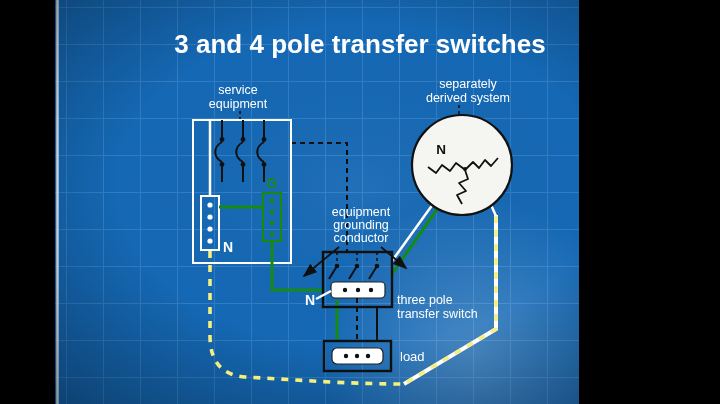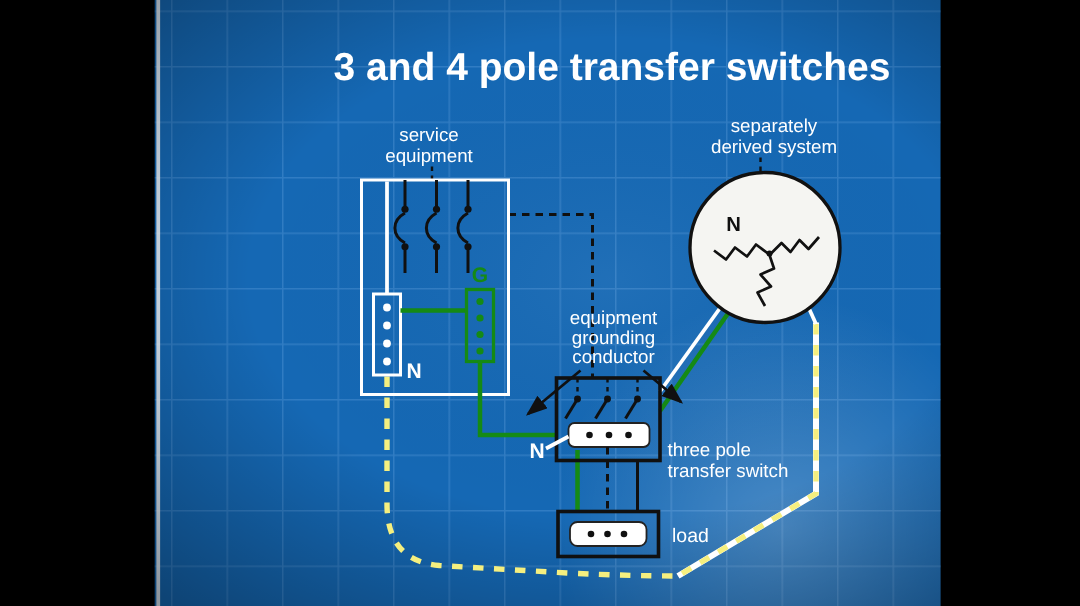--- a/index.html
+++ b/index.html
@@ -1,16 +1,16 @@
 <!DOCTYPE html>
 <html style="--letterbox: #000000; --background: #1568b4; --grid: #4b8fd1; --wire-white: #ffffff; --wire-black: #101010; --ground-green: #158a15; --neutral-yellow: #f5ef7f; --generator-fill: #f5f5f2; --title-color: #ffffff;"><head>
 <meta charset="utf-8">
 <style>
   html,body { margin:0; padding:0; background:#000; }
-  .stage { width:579px; height:404px; position:relative; overflow:hidden;margin-left:48px; }
+  .stage { width:579px; height:404px; position:relative; overflow:hidden; }
   text { font-family:"Liberation Sans", sans-serif; }
   .bg       { fill: var(--background,#1568b4); }
   .grid-ln  { stroke: var(--grid,#4b8fd1); stroke-width:2; opacity:.5; fill:none; }
   .ltr      { fill: var(--letterbox,#000); }
   .w        { stroke: var(--wire-white,#fff); stroke-width:2.5; fill:none; }
   .w4       { stroke: var(--wire-white,#fff); stroke-width:4; fill:none; }
   .b        { stroke: var(--wire-black,#101010); stroke-width:2; fill:none; }
   .bd       { stroke: var(--wire-black,#101010); stroke-width:2; stroke-dasharray:5 4; fill:none; }
   .bdt      { stroke: var(--wire-black,#101010); stroke-width:1.6; stroke-dasharray:3 3; fill:none; }
   .g        { stroke: var(--ground-green,#158a15); stroke-width:3; fill:none; }

